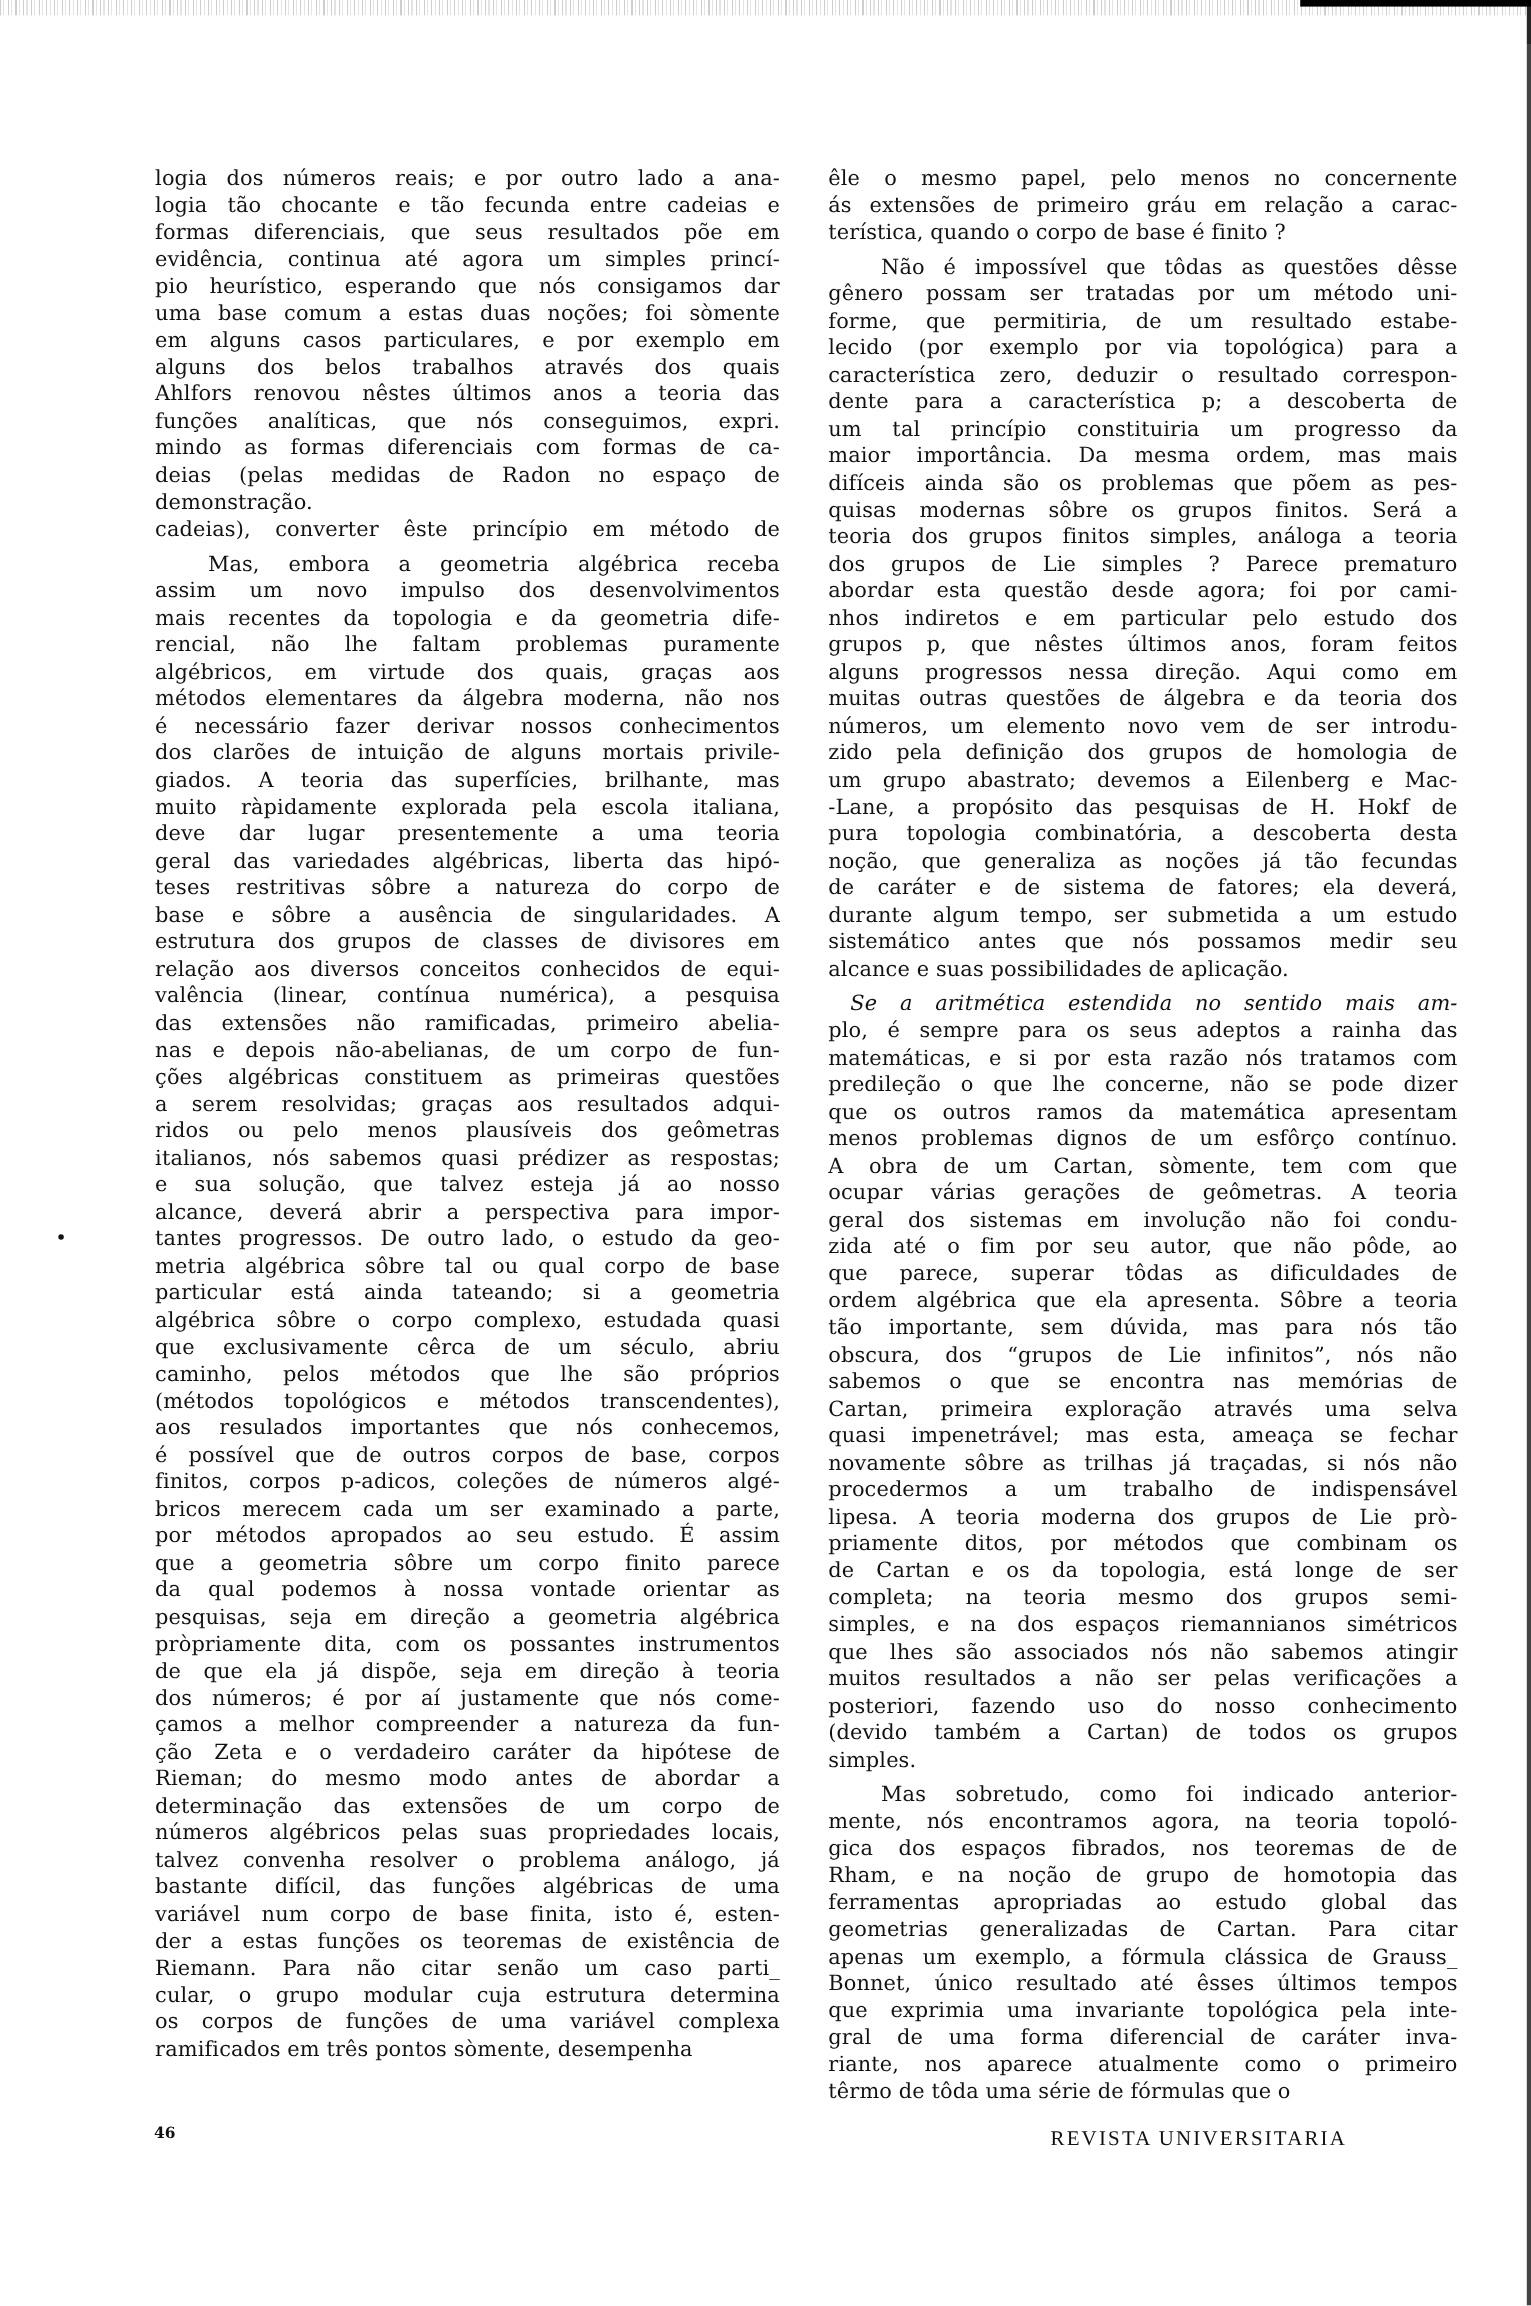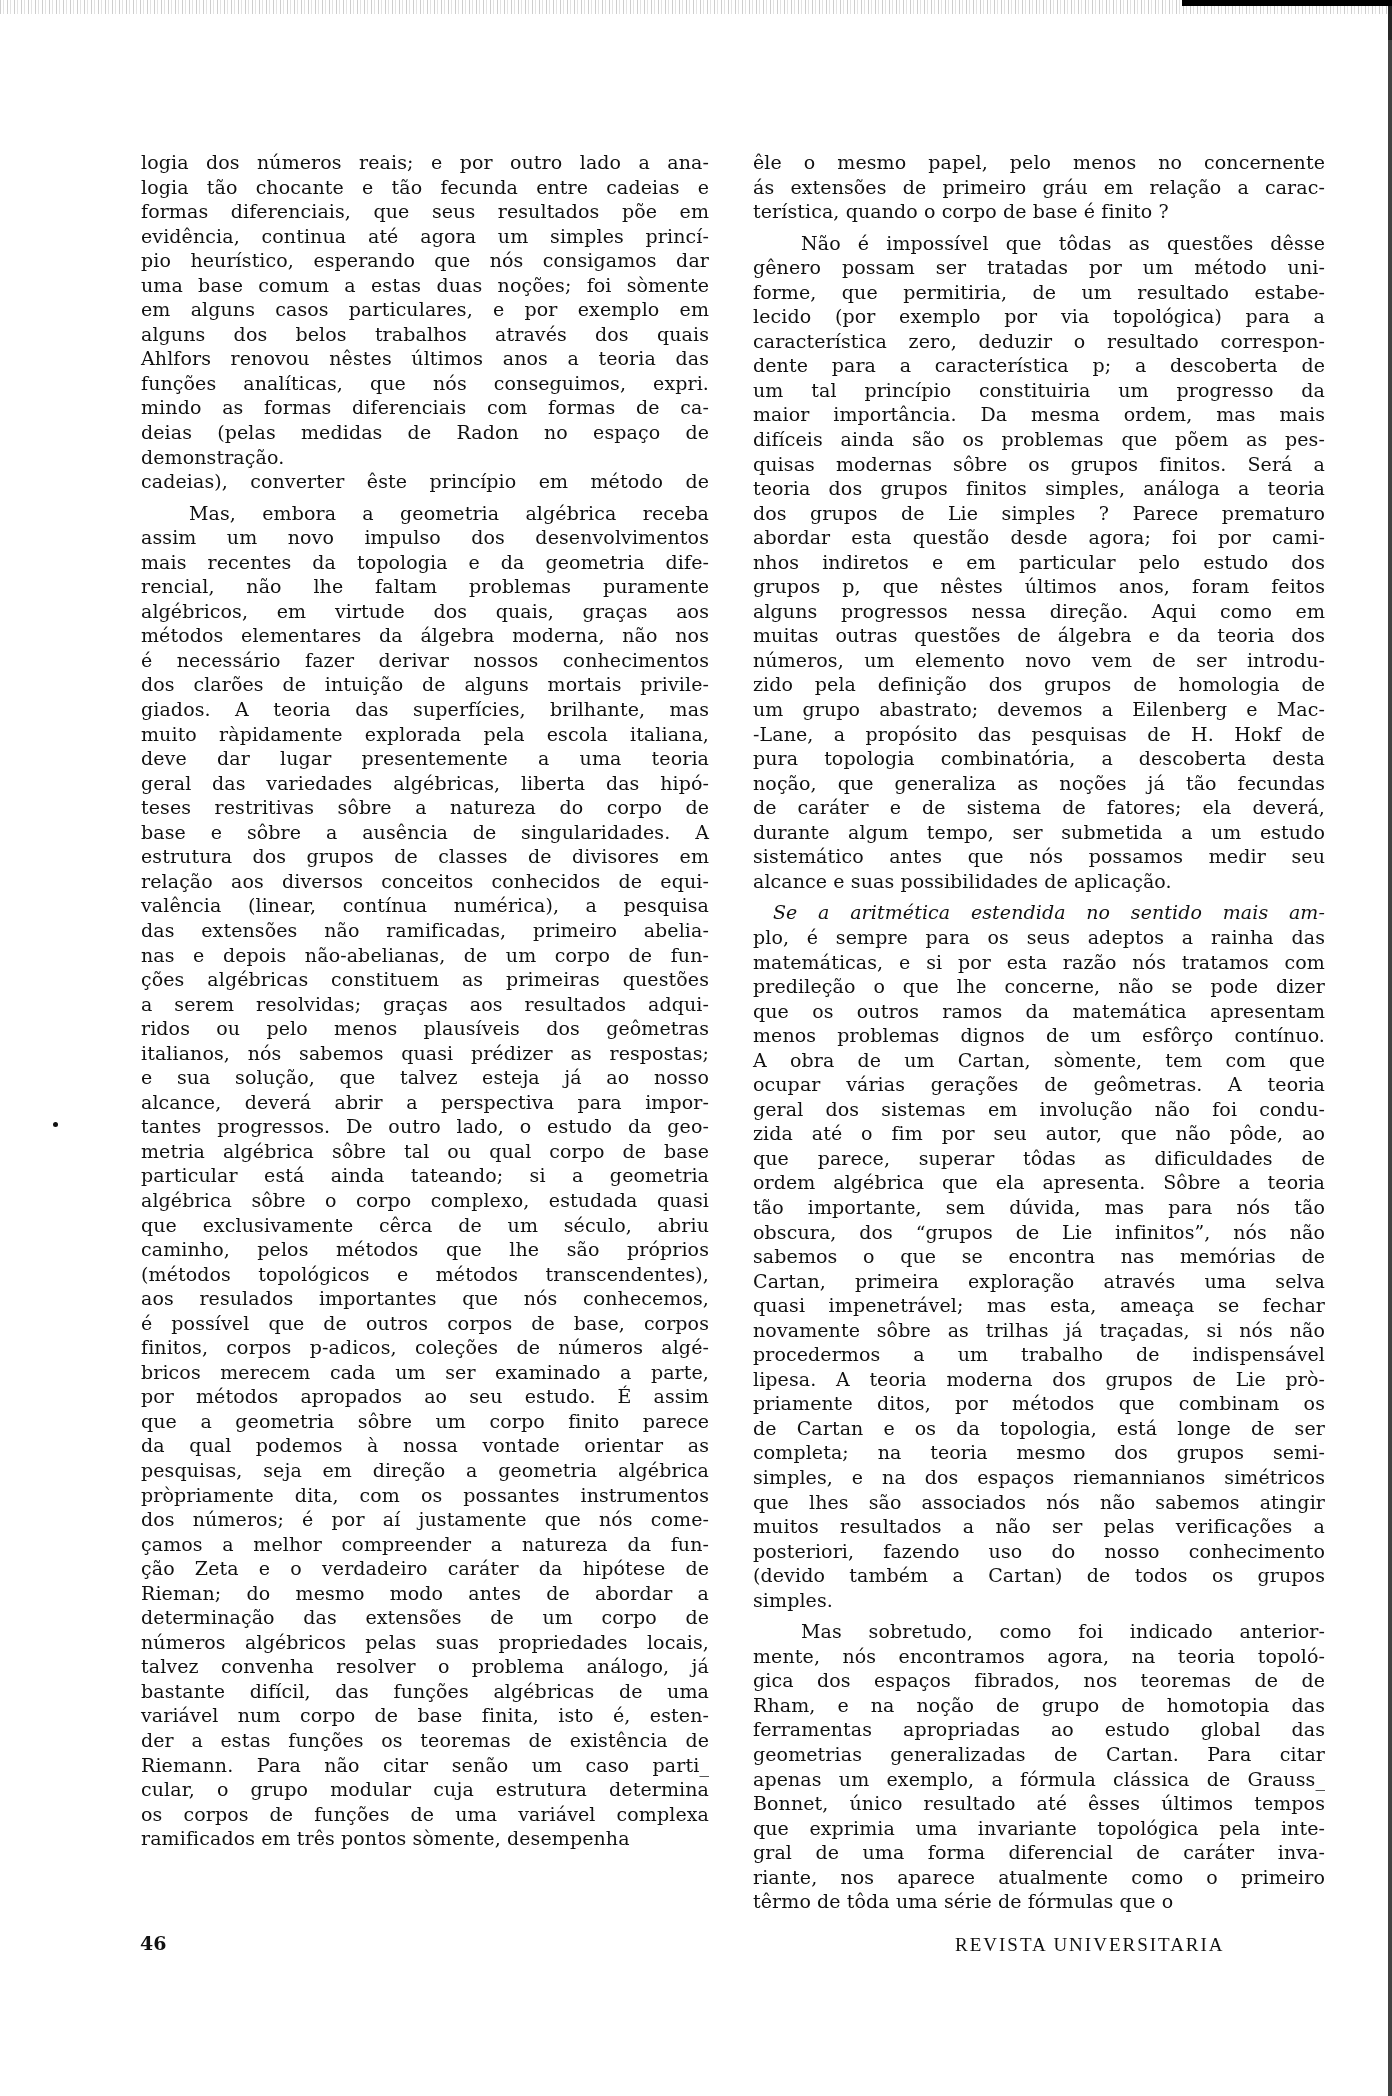--- a/index.html
+++ b/index.html
@@ -33,21 +33,21 @@
   .line {
     display: block; height: 24.55px; white-space: nowrap;
     text-align: justify; text-align-last: justify;
   }
   .line.last { text-align-last: left; }
   .line.indent { padding-left: 48px; }
   .line.indent-small { padding-left: 20px; font-style: italic; }
   .para-gap { display: block; height: 7px; }
   .page-number {
     position: absolute; left: 140px; top: 1932px;
-    font-size: 19px; font-weight: bold;
+    font-size: 14px; font-weight: bold;
   }
   .journal-name {
     position: absolute; left: 955px; top: 1934px; width: 342px;
     font-size: 19px; letter-spacing: 2px; text-align: left; font-family: Liberation Serif, serif;
   }
 </style>
 </head>
 <body>
 
 <div class="scan-top"></div>
@@ -108,20 +108,21 @@
       <span class="line">(métodos topológicos e métodos transcendentes),</span>
       <span class="line">aos resulados importantes que nós conhecemos,</span>
       <span class="line">é possível que de outros corpos de base, corpos</span>
       <span class="line">finitos, corpos p-adicos, coleções de números algé-</span>
       <span class="line">bricos merecem cada um ser examinado a parte,</span>
       <span class="line">por métodos apropados ao seu estudo.  É assim</span>
       <span class="line">que a geometria sôbre um corpo finito parece</span>
       <span class="line">da qual podemos à nossa vontade orientar as</span>
       <span class="line">pesquisas, seja em direção a geometria algébrica</span>
       <span class="line">pròpriamente dita, com os possantes instrumentos</span>
+      <span class="line">de que ela já dispõe, seja em direção à teoria</span>
       <span class="line">dos números; é por aí justamente que nós come-</span>
       <span class="line">çamos a melhor compreender a natureza da fun-</span>
       <span class="line">ção Zeta e o verdadeiro caráter da hipótese de</span>
       <span class="line">Rieman; do mesmo modo antes de abordar a</span>
       <span class="line">determinação das extensões de um corpo de</span>
       <span class="line">números algébricos pelas suas propriedades locais,</span>
       <span class="line">talvez convenha resolver o problema análogo, já</span>
       <span class="line">bastante difícil, das funções algébricas de uma</span>
       <span class="line">variável num corpo de base finita, isto é, esten-</span>
       <span class="line">der a estas funções os teoremas de existência de</span>

